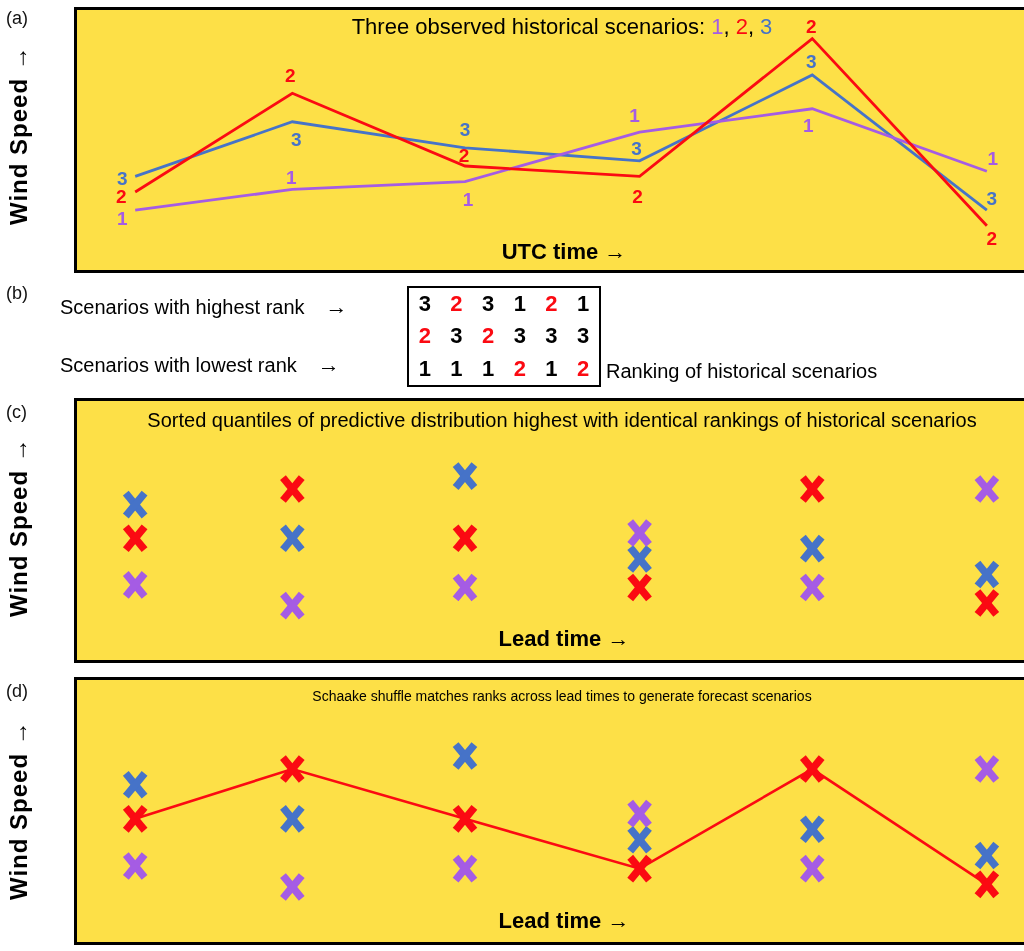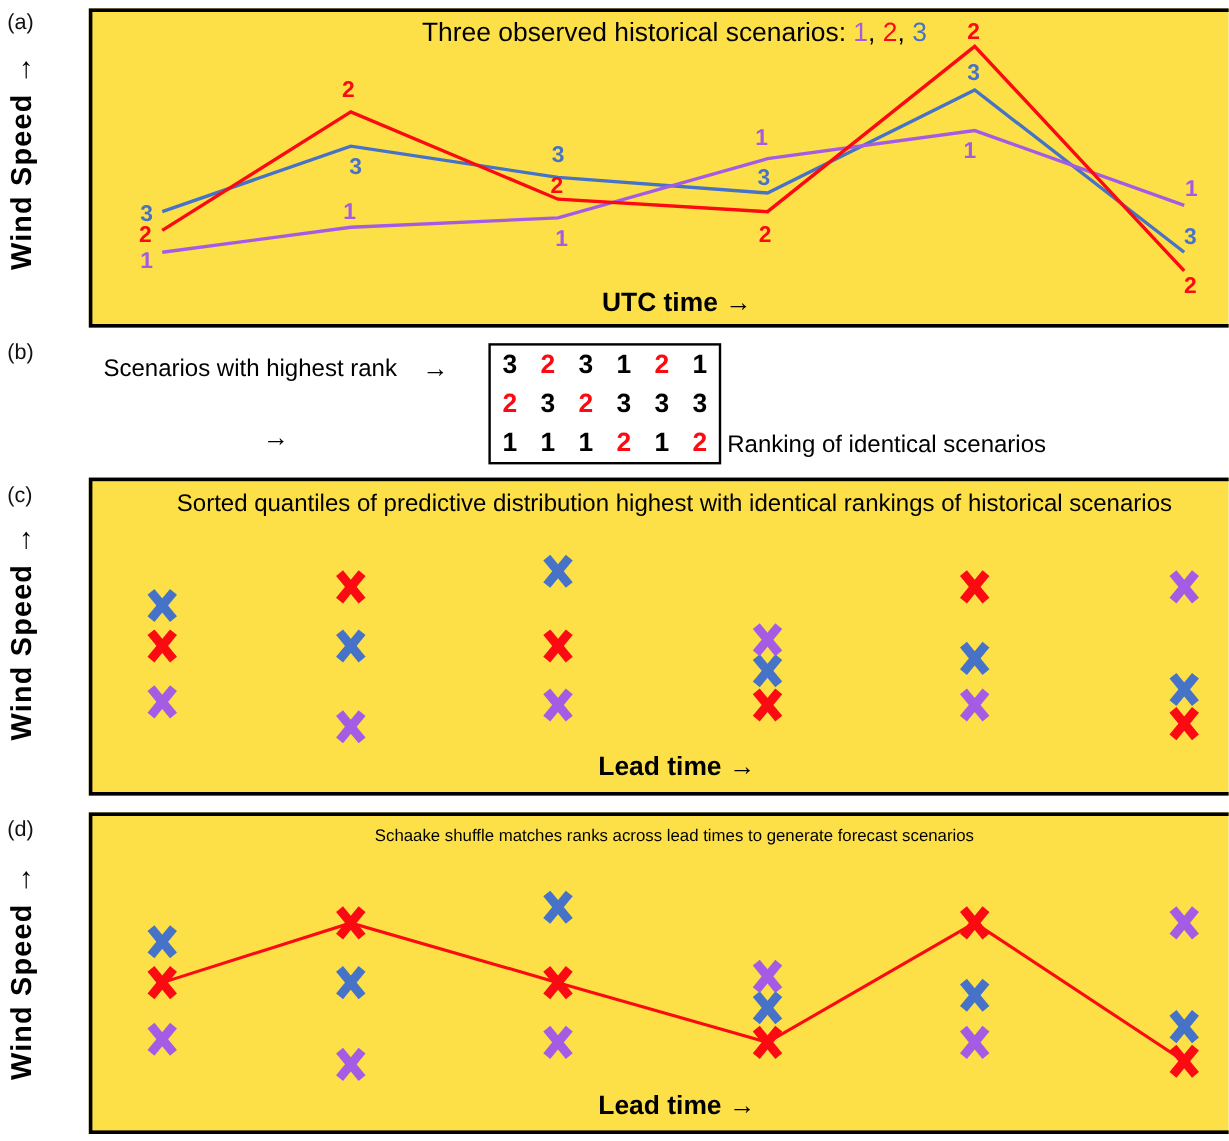--- a/index.html
+++ b/index.html
@@ -11,21 +11,21 @@
   #panel-d-box{top:677px;height:268px;}
   svg.chart{position:absolute;left:0;top:0;width:100%;height:100%;display:block;}
   .plabel{position:absolute;left:6px;font-size:18px;color:#111;}
   .ptitle{position:absolute;left:0;right:0;text-align:center;white-space:pre;z-index:2;}
   #panel-a-title{top:4px;font-size:22px;}
   #panel-c-title{top:8px;font-size:20px;}
   #panel-d-title{top:8px;font-size:14px;}
   .xlab{position:absolute;left:4px;right:0;text-align:center;font-weight:bold;font-size:22px;}
   .ylab{position:absolute;left:2px;width:34px;height:260px;display:flex;align-items:center;justify-content:center;
         writing-mode:vertical-rl;transform:rotate(180deg);font-weight:bold;font-size:24px;letter-spacing:1px;}
-  .rowlab{position:absolute;left:60px;width:340px;height:26px;display:flex;justify-content:center;align-items:center;gap:21px;font-size:20px;}
+  .rowlab{position:absolute;left:60px;width:340px;height:26px;display:flex;justify-content:flex-start;align-items:center;gap:21px;font-size:20px;}
   .rowlab .arrow{font-weight:bold;font-size:22px;}
   .ranktable{position:absolute;left:407px;top:286px;width:194px;height:101px;border:2.5px solid #000;box-sizing:border-box;
              display:grid;grid-template-columns:repeat(6,1fr);grid-template-rows:repeat(3,1fr);
              align-items:center;justify-items:center;font-size:22px;font-weight:bold;background:#fff;}
   .note{position:absolute;left:606px;top:296px;font-size:20px;line-height:30px;white-space:pre;}
   .hl,.c-red{color:var(--scenario2_red);}
   .c-blue{color:var(--scenario3_blue);}
   .c-purple{color:var(--scenario1_purple);}
 </style>
 </head>
@@ -62,20 +62,21 @@
       </svg>
     <div class="xlab" style="bottom:5px">UTC time →</div>
   </div>
 
   <span class="plabel" style="top:283px">(b)</span>
   <div class="rowlab" style="top:294px">
     <span>Scenarios with highest rank</span>
     <span class="arrow">→</span>
   </div>
   <div class="rowlab" style="top:352px">
+    <span>Scenarios with lowest rank</span>
     <span class="arrow">→</span>
   </div>
   <div class="ranktable" id="rank-table">
       <div class="cell">3</div>
       <div class="cell hl">2</div>
       <div class="cell">3</div>
       <div class="cell">1</div>
       <div class="cell hl">2</div>
       <div class="cell">1</div>
       <div class="cell hl">2</div>
@@ -85,21 +86,21 @@
       <div class="cell">3</div>
       <div class="cell">3</div>
       <div class="cell">1</div>
       <div class="cell">1</div>
       <div class="cell">1</div>
       <div class="cell hl">2</div>
       <div class="cell">1</div>
       <div class="cell hl">2</div>
     </div>
   <div class="note">
-    <div>Ranking of identical scenarios</div>
+    <div>Ranking of historical scenarios</div>
     <div><span>Scenario </span><span class="c-red">2</span><span> highlighted for each lead time</span></div>
   </div>
 
   <span class="plabel" style="top:402px">(c)</span>
   <div class="ylab" style="top:397px">Wind Speed →</div>
   <div class="box" id="panel-c-box">
     <div class="ptitle" id="panel-c-title">Sorted quantiles of predictive distribution highest with identical rankings of historical scenarios</div>
     <svg class="chart" id="chart-c" preserveAspectRatio="none" viewBox="0 0 970 259">
         <g>
           <line x1="51.199999999999996" y1="95.10000000000001" x2="65.19999999999999" y2="112.10000000000001" stroke="#4673c8" stroke-width="7.5" stroke-linecap="square"></line>

